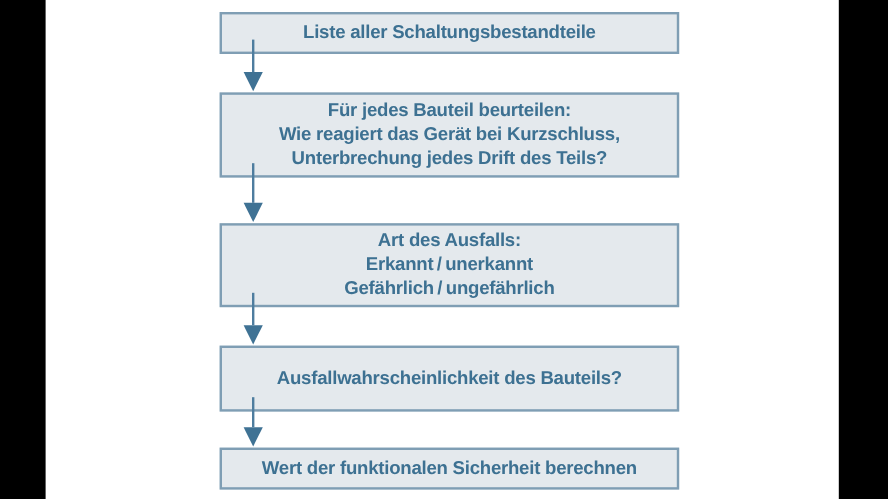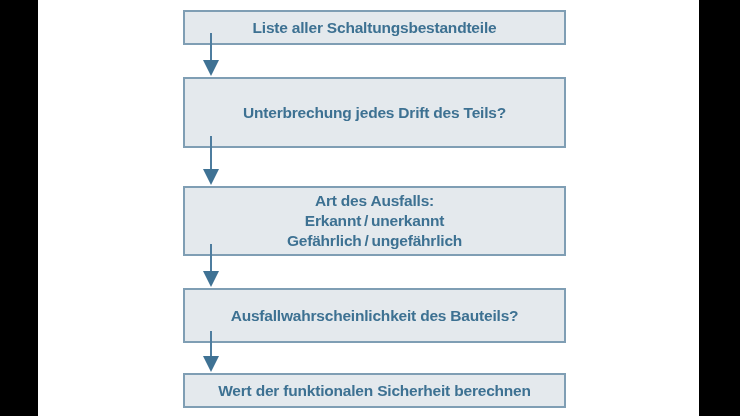--- a/index.html
+++ b/index.html
@@ -50,20 +50,22 @@
   <div class="step s1">
     <div>Liste aller Schaltungsbestandteile</div>
   </div>
 
   <div class="arrow a1">
     <div class="shaft"></div>
     <div class="head"></div>
   </div>
 
   <div class="step s2">
+    <div>Für jedes Bauteil beurteilen:</div>
+    <div>Wie reagiert das Gerät bei Kurzschluss,</div>
     <div>Unterbrechung jedes Drift des Teils?</div>
   </div>
 
   <div class="arrow a2">
     <div class="shaft"></div>
     <div class="head"></div>
   </div>
 
   <div class="step s3">
     <div>Art des Ausfalls:</div>

